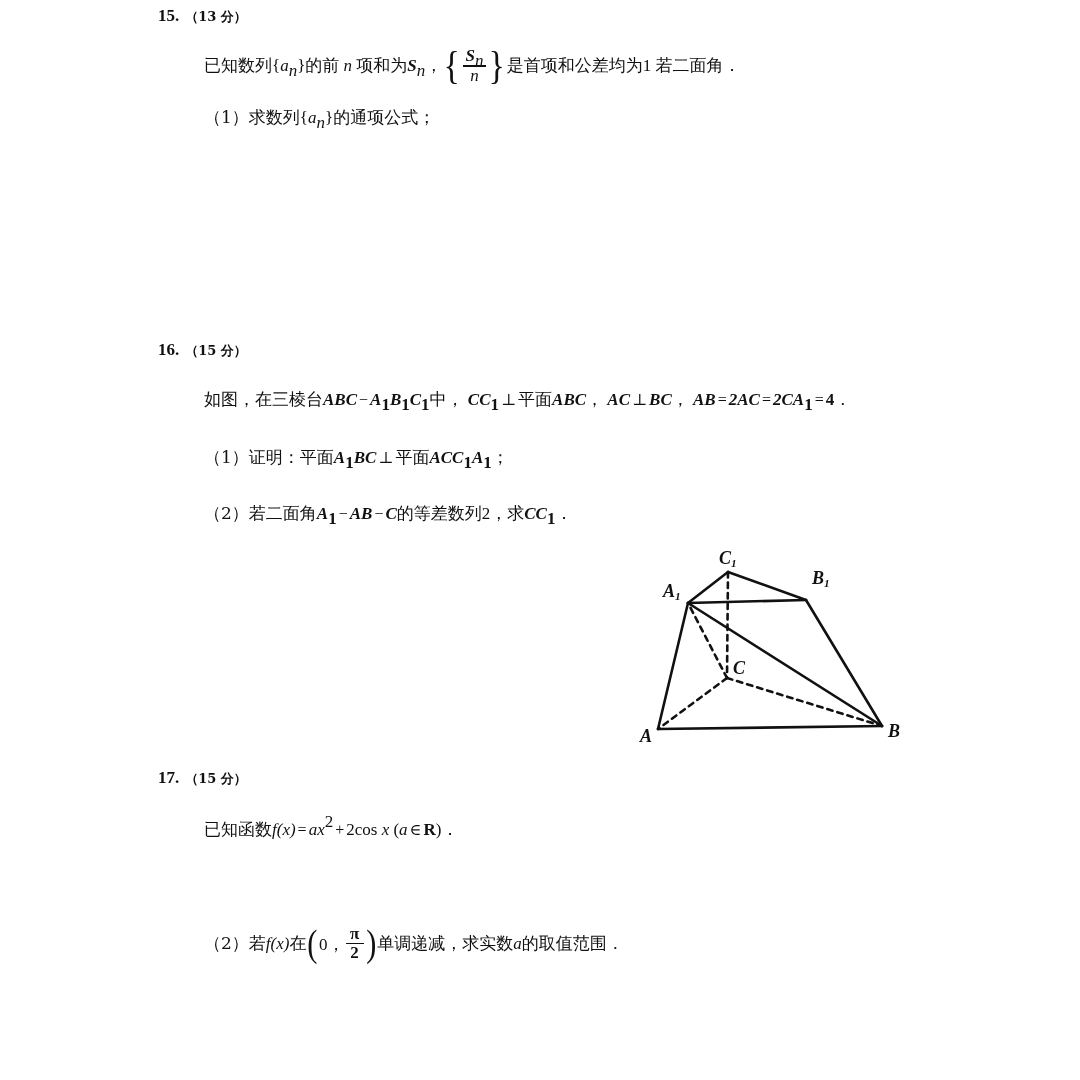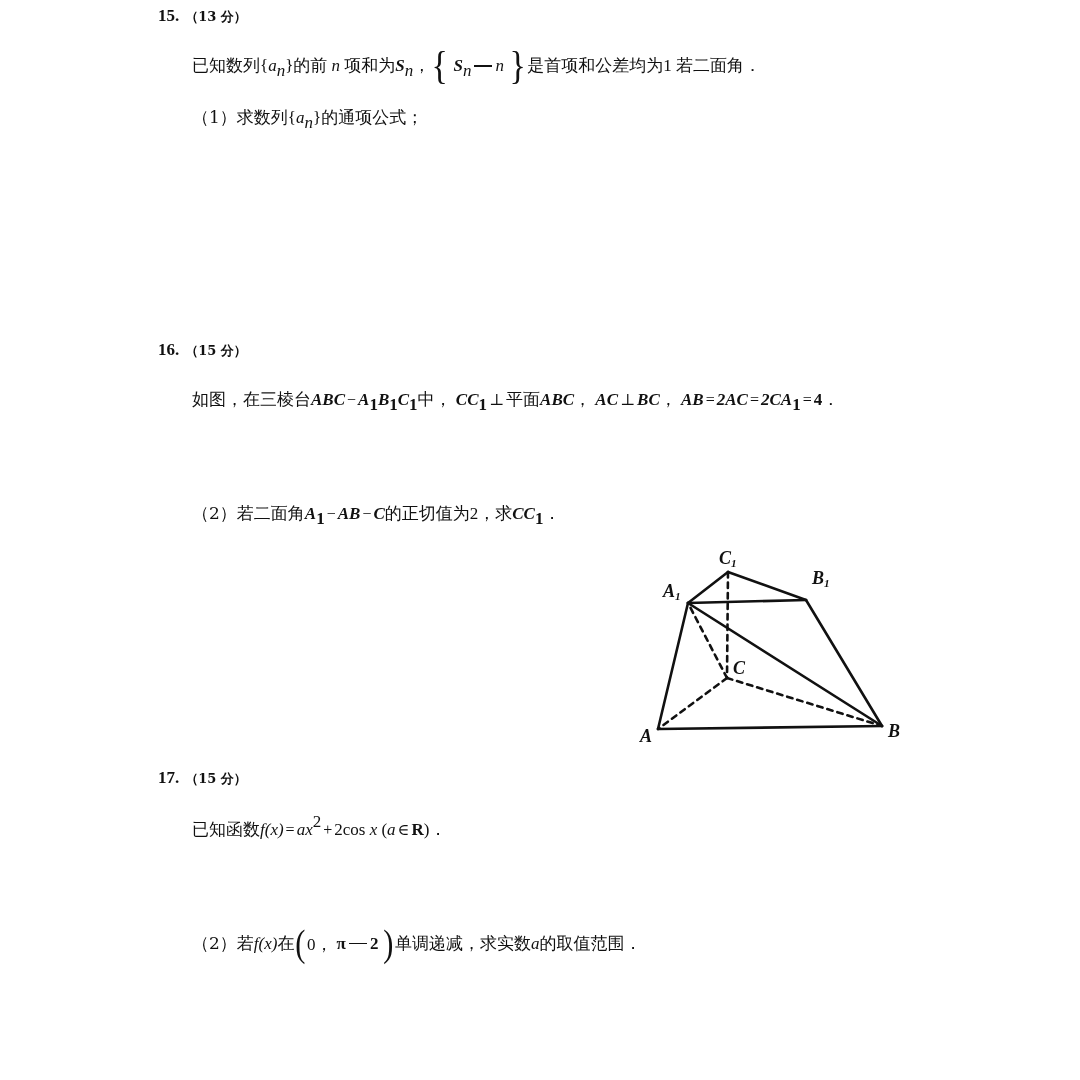--- a/index.html
+++ b/index.html
@@ -32,20 +32,21 @@
   }
   .qnum .pts {
     font-weight: bold;
     font-size: 13px;
   }
   .body-line {
     position: absolute;
     font-size: 17px;
     white-space: nowrap;
     line-height: 1.2;
+    margin-left: 12px;
   }
   .cn {
     font-family: "DejaVu Serif", "Liberation Serif", serif;
     font-size: 17px;
   }
   .mi {
     font-family: "Liberation Serif", "DejaVu Serif", serif;
     font-style: italic;
     font-size: 17px;
   }
@@ -79,20 +80,21 @@
   }
   sup {
     font-size: 0.66em;
     line-height: 0;
     vertical-align: 0.50em;
   }
 
   
   .frac {
     display: inline-flex;
+    flex-direction: column;
     align-items: center;
     vertical-align: middle;
     margin: 0 1px;
     position: relative;
     top: -1px;
   }
   .frac .num {
     font-size: 15px;
     padding: 0 3px 0px 3px;
     line-height: 1.05;
@@ -182,23 +184,26 @@
 
 
   <div class="qnum" style="left:158px; top:340px;text-align:right;">
     <span>16.</span><span style="display:inline-block;width:6px"></span><span class="cn pts">（15 分）</span>
   </div>
 
   <div class="body-line" style="left:192px; top:389px;">
     <span class="cn">如图，在三棱台</span><span class="mb">ABC</span><span class="op">−</span><span class="mb">A</span><sub class="mbn">1</sub><span class="mb">B</span><sub class="mbn">1</sub><span class="mb">C</span><sub class="mbn">1</sub><span class="cn">中，</span>&nbsp;<span class="mb">CC</span><sub class="mbn">1</sub><span class="op">⊥</span><span class="cn">平面</span><span class="mb">ABC</span><span class="cn">，</span>&nbsp;<span class="mb">AC</span><span class="op">⊥</span><span class="mb">BC</span><span class="cn">，</span>&nbsp;<span class="mb">AB</span><span class="op">=</span><span class="mb">2AC</span><span class="op">=</span><span class="mb">2CA</span><sub class="mbn">1</sub><span class="op">=</span><span class="mbn">4</span><span class="cn">．</span>
   </div>
 
+  <div class="body-line" style="left:192px; top:447px;">
+    <span class="cn">（1）</span><span class="cn">证明：</span><span class="cn">平面</span><span class="mb">A</span><sub class="mbn">1</sub><span class="mb">BC</span><span class="op">⊥</span><span class="cn">平面</span><span class="mb">ACC</span><sub class="mbn">1</sub><span class="mb">A</span><sub class="mbn">1</sub><span class="cn">；</span>
+  </div>
 
   <div class="body-line" style="left:192px; top:503px;">
-    <span class="cn">（2）</span><span class="cn">若二面角</span><span class="mb">A</span><sub class="mbn">1</sub><span class="op">−</span><span class="mb">AB</span><span class="op">−</span><span class="mb">C</span><span class="cn">的正切值为</span><span class="mn">2</span><span class="cn">，求</span><span class="mb">CC</span><sub class="mbn">1</sub><span class="cn">．</span>
+    <span class="cn">（2）</span><span class="cn">若二面角</span><span class="mb">A</span><sub class="mbn">1</sub><span class="op">−</span><span class="mb">AB</span><span class="op">−</span><span class="mb">C</span><span class="cn">的等差数列</span><span class="mn">2</span><span class="cn">，求</span><span class="mb">CC</span><sub class="mbn">1</sub><span class="cn">．</span>
   </div>
 
   <div class="figure">
     <svg width="300" height="220" viewBox="0 0 300 220">
 
       <g stroke="#111111" stroke-width="2.6" fill="none" stroke-linecap="round">
         <line x1="38" y1="189" x2="262" y2="186"></line>
         <line x1="38" y1="189" x2="68" y2="63"></line>
         <line x1="262" y1="186" x2="186" y2="60"></line>
         <line x1="68" y1="63" x2="186" y2="60"></line>

